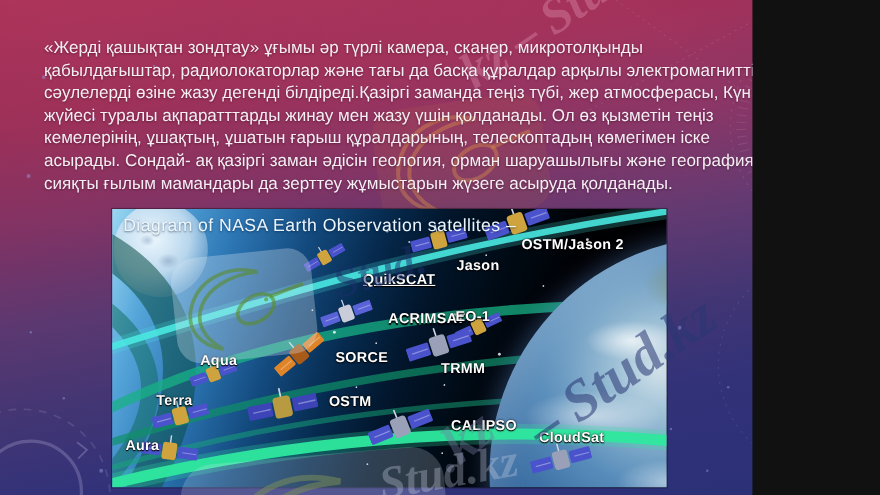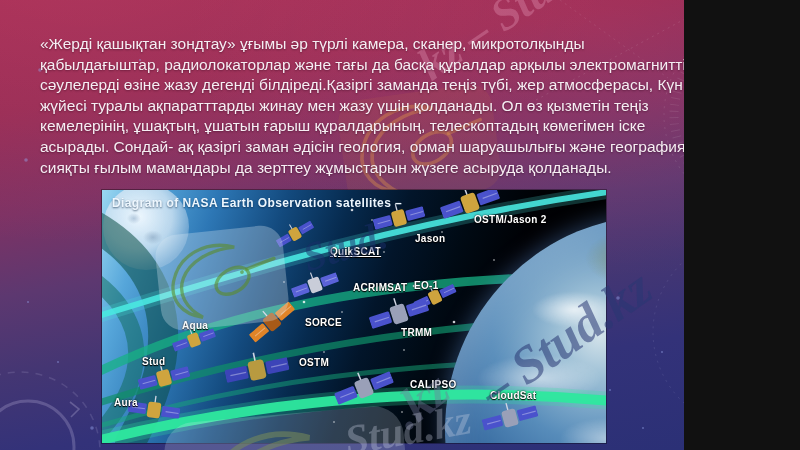--- a/index.html
+++ b/index.html
@@ -48,27 +48,27 @@
   .earth::after{ 
     content:"";position:absolute;inset:0;border-radius:50%;
     background:
       radial-gradient(70px 40px at 44% 10%, rgba(130,140,80,.65), transparent 70%),
       radial-gradient(46px 30px at 52% 20%, rgba(150,130,70,.5), transparent 70%);
   }
   .swoosh-svg{position:absolute;left:0;top:0;z-index:2;}
   .swoosh-front{z-index:4;}
   .diag-title{
     position:absolute;left:10px;top:5px;z-index:7;color:#edf6fd;
-    font-size:12px;font-weight:700;line-height:1.4;letter-spacing:.4px;
+    font-size:16px;font-weight:400;line-height:1.4;letter-spacing:.4px;
     text-shadow:0 1px 2px rgba(0,30,60,.6);
   }
   #sat-layer{position:absolute;inset:0;z-index:5;}
   .sat-glyph-wrap{position:absolute;width:40px;height:26px;margin:0;}
   .sat-label{
-    position:absolute;color:#fff;font-size:10px;font-weight:700;letter-spacing:.3px;
+    position:absolute;color:#fff;font-size:13px;font-weight:700;letter-spacing:.3px;
     text-shadow:0 0 2px #000,0 1px 1px #000;white-space:nowrap;z-index:6;
   }
   .sat-gold   .panel{fill:#4a52cc}.sat-gold   .body{fill:#cfa43e}
   .sat-silver .panel{fill:#5a62d8}.sat-silver .body{fill:#c9cdd9}
   .sat-blue   .panel{fill:#4a52cc}.sat-blue   .body{fill:#9aa0b8}
   .sat-orange .panel{fill:#e08428}.sat-orange .body{fill:#a85a18}
   .sat-flat   .panel{fill:#3c44b8}.sat-flat   .body{fill:#b89a40}
   
   #wm-layer{position:absolute;inset:0;z-index:5;pointer-events:none;}
   .wm-text{
@@ -318,21 +318,21 @@
   <div class="sat-glyph-wrap sat-gold" style="left: 62px; top: 188px; transform: translate(-50%, -50%) rotate(-15deg) scale(1.3);">
     <svg width="40" height="26" viewBox="0 0 40 26">
       <line x1="20" y1="2" x2="20" y2="8" stroke="#cfd4e2" stroke-width="1"></line>
       <rect class="panel" x="0" y="9" width="14" height="8" rx="1"></rect>
       <rect class="body" x="15" y="7" width="10" height="12" rx="2"></rect>
       <rect class="panel" x="26" y="9" width="14" height="8" rx="1"></rect>
       <line x1="3" y1="13" x2="13" y2="13" stroke="rgba(255,255,255,0.35)" stroke-width="0.8"></line>
       <line x1="29" y1="13" x2="39" y2="13" stroke="rgba(255,255,255,0.35)" stroke-width="0.8"></line>
     </svg>
   </div>
-  <span class="sat-label" style="left: 40px; top: 166px;">Stud</span>
+  <span class="sat-label" style="left: 40px; top: 166px;">Terra</span>
 
   <div class="sat-glyph-wrap sat-gold" style="left: 52px; top: 220px; transform: translate(-50%, -50%) rotate(8deg) scale(1.3);">
     <svg width="40" height="26" viewBox="0 0 40 26">
       <line x1="20" y1="2" x2="20" y2="8" stroke="#cfd4e2" stroke-width="1"></line>
       <rect class="panel" x="0" y="9" width="14" height="8" rx="1"></rect>
       <rect class="body" x="15" y="7" width="10" height="12" rx="2"></rect>
       <rect class="panel" x="26" y="9" width="14" height="8" rx="1"></rect>
       <line x1="3" y1="13" x2="13" y2="13" stroke="rgba(255,255,255,0.35)" stroke-width="0.8"></line>
       <line x1="29" y1="13" x2="39" y2="13" stroke="rgba(255,255,255,0.35)" stroke-width="0.8"></line>
     </svg>

